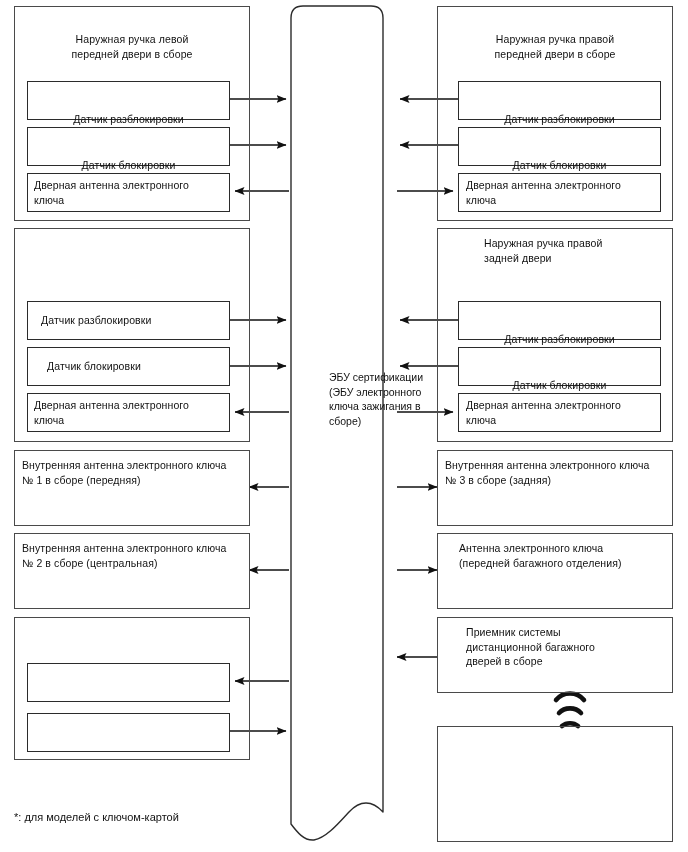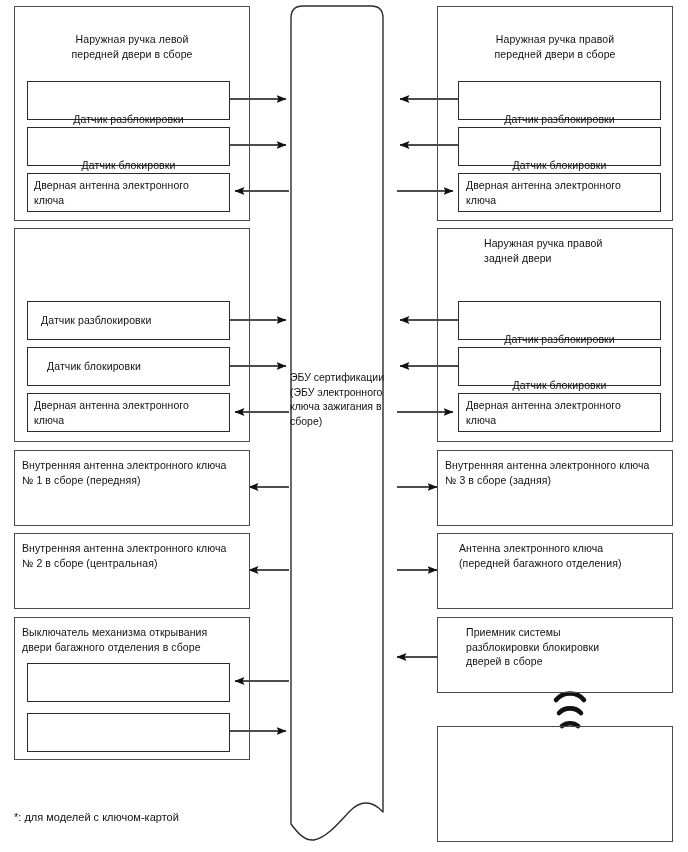--- a/index.html
+++ b/index.html
@@ -120,21 +120,21 @@
 
     <line x1="437" y1="657" x2="397" y2="657" stroke="#111111" stroke-width="1.3" marker-end="url(#arrL)"></line>
 
     <g stroke="#111111" fill="none" stroke-linecap="round">
       <path d="M556,700 A17,15 0 0,1 584,700" stroke-width="4.6"></path>
       <path d="M559,713 A14,12 0 0,1 581,713" stroke-width="4.6"></path>
       <path d="M562,726 A11,9 0 0,1 578,726" stroke-width="4.6"></path>
     </g>
   </svg>
 
-  <div class="ecu-label" style="left:290px; top:370px; width:96px;">ЭБУ сертификации
+  <div class="ecu-label" style="left:290px; top:370px; width:96px;padding-left:39px;">ЭБУ сертификации
 (ЭБУ электронного
 ключа зажигания в
 сборе)</div>
 
   <div class="box group-box" style="left:14px; top:6px; width:236px; height:215px;"></div>
   <div class="txt txt-c" style="left:28px; top:13px; width:208px;">Наружная ручка левой
 передней двери в сборе</div>
 
   <div class="box leaf-box" style="left:27px; top:81px; width:203px; height:39px;"></div>
   <div class="txt txt-c" style="left:30px; top:93px; width:197px;">Датчик разблокировки</div>
@@ -160,22 +160,20 @@
 
   <div class="box group-box" style="left:14px; top:450px; width:236px; height:76px;"></div>
   <div class="txt txt-l" style="left:22px; top:458px; width:224px;">Внутренняя антенна электронного ключа
 № 1 в сборе (передняя)</div>
 
   <div class="box group-box" style="left:14px; top:533px; width:236px; height:76px;"></div>
   <div class="txt txt-l" style="left:22px; top:541px; width:224px;">Внутренняя антенна электронного ключа
 № 2 в сборе (центральная)</div>
 
   <div class="box group-box" style="left:14px; top:617px; width:236px; height:143px;"></div>
-  <div class="txt txt-l" style="left:22px; top:625px; width:224px;">Выключатель механизма открывания
-двери багажного отделения в сборе</div>
 
   <div class="box leaf-box" style="left:27px; top:663px; width:203px; height:39px;"></div>
 
   <div class="box leaf-box" style="left:27px; top:713px; width:203px; height:39px;"></div>
 
   <div class="footnote" style="left:14px; top:810px; width:260px;">*: для моделей с ключом-картой</div>
 
   <div class="box group-box" style="left:437px; top:6px; width:236px; height:215px;"></div>
   <div class="txt txt-c" style="left:451px; top:13px; width:208px;">Наружная ручка правой
 передней двери в сборе</div>
@@ -207,18 +205,18 @@
   <div class="box group-box" style="left:437px; top:450px; width:236px; height:76px;"></div>
   <div class="txt txt-l" style="left:445px; top:458px; width:224px;">Внутренняя антенна электронного ключа
 № 3 в сборе (задняя)</div>
 
   <div class="box group-box" style="left:437px; top:533px; width:236px; height:76px;"></div>
   <div class="txt txt-l" style="left:459px; top:541px; width:212px;">Антенна электронного ключа
 (передней багажного отделения)</div>
 
   <div class="box group-box" style="left:437px; top:617px; width:236px; height:76px;"></div>
   <div class="txt txt-l" style="left:466px; top:625px; width:204px;">Приемник системы
-разблокировки блокировки
+дистанционной багажного
 дверей в сборе</div>
 
   <div class="box group-box" style="left:437px; top:726px; width:236px; height:116px;"></div>
 
 </div>
 
 </body></html>

